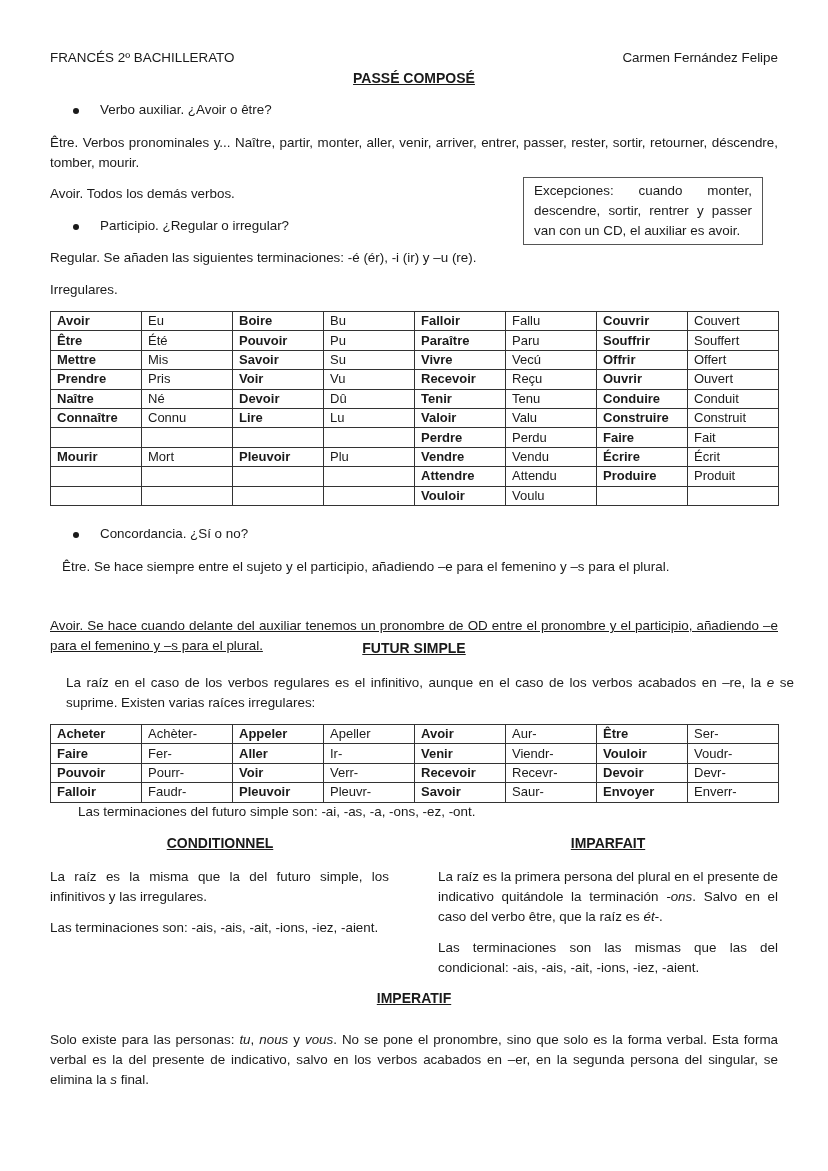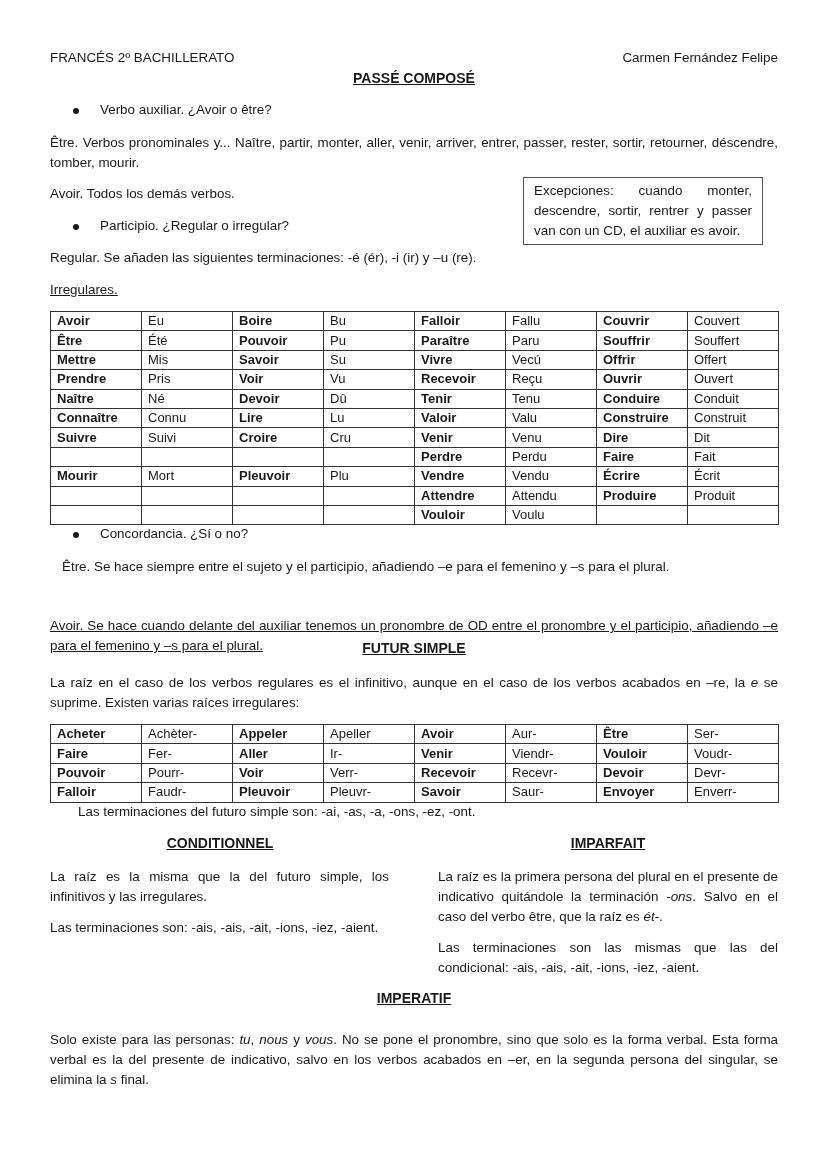--- a/index.html
+++ b/index.html
@@ -46,21 +46,21 @@
 <div class="p" style="top:184px;width:440px;">Avoir. Todos los demás verbos.</div>
 
 <div class="excbox">Excepciones: cuando monter, descendre, sortir, rentrer y passer van con un CD, el auxiliar es avoir.</div>
 
 <div class="bullet" style="top:218px;">
   <span class="dot"></span>
   <span class="txt">Participio. ¿Regular o irregular?</span>
 </div>
 
 <div class="p" style="top:248px;width:460px;">Regular. Se añaden las siguientes terminaciones: -é (ér), -i (ir) y –u (re).</div>
-<div class="p" style="top:280px;width:200px;text-decoration:underline;">Irregulares.</div>
+<div class="p" style="top:280px;width:200px;">Irregulares.</div>
 
 <table class="grid" id="irr-table" style="left:50px;top:311px;width:728px;">
   <colgroup>
     <col style="width:91px">
       <col style="width:91px">
       <col style="width:91px">
       <col style="width:91px">
     <col style="width:91px">
       <col style="width:91px">
       <col style="width:91px">
@@ -121,30 +121,20 @@
         <td class="b">Connaître</td>
         <td>Connu</td>
         <td class="b">Lire</td>
         <td>Lu</td>
         <td class="b">Valoir</td>
         <td>Valu</td>
         <td class="b">Construire</td>
         <td>Construit</td>
       </tr>
       <tr>
-        <td class="b">Suivre</td>
-        <td>Suivi</td>
-        <td class="b">Croire</td>
-        <td>Cru</td>
-        <td class="b">Venir</td>
-        <td>Venu</td>
-        <td class="b">Dire</td>
-        <td>Dit</td>
-      </tr>
-      <tr>
         <td class="b"></td>
         <td></td>
         <td class="b"></td>
         <td></td>
         <td class="b">Perdre</td>
         <td>Perdu</td>
         <td class="b">Faire</td>
         <td>Fait</td>
       </tr>
       <tr>
@@ -183,21 +173,21 @@
 <div class="bullet" style="top:526px;">
   <span class="dot"></span>
   <span class="txt">Concordancia. ¿Sí o no?</span>
 </div>
 
 <div class="p" style="top:557px;margin-left:12px;">Être. Se hace siempre entre el sujeto y el participio, añadiendo –e para el femenino y –s para el plural.</div>
 <div class="p" style="top:616px;text-decoration:underline;">Avoir. Se hace cuando delante del auxiliar tenemos un pronombre de OD entre el pronombre y el participio, añadiendo –e para el femenino y –s para el plural.</div>
 
 <div class="title" style="left:0;width:828px;top:640px;">FUTUR SIMPLE</div>
 
-<div class="p" style="top:673px;"><span>La raíz en el caso de los verbos regulares es el infinitivo, aunque en el caso de los verbos acabados en –re, la </span><i>e</i><span> se suprime. Existen varias raíces irregulares:</span></div>
+<div class="p" style="top:673px;margin-left:16px;"><span>La raíz en el caso de los verbos regulares es el infinitivo, aunque en el caso de los verbos acabados en –re, la </span><i>e</i><span> se suprime. Existen varias raíces irregulares:</span></div>
 
 <table class="grid" id="fut-table" style="left:50px;top:724px;width:728px;">
   <colgroup>
     <col style="width:91px">
       <col style="width:91px">
       <col style="width:91px">
       <col style="width:91px">
     <col style="width:91px">
       <col style="width:91px">
       <col style="width:91px">

